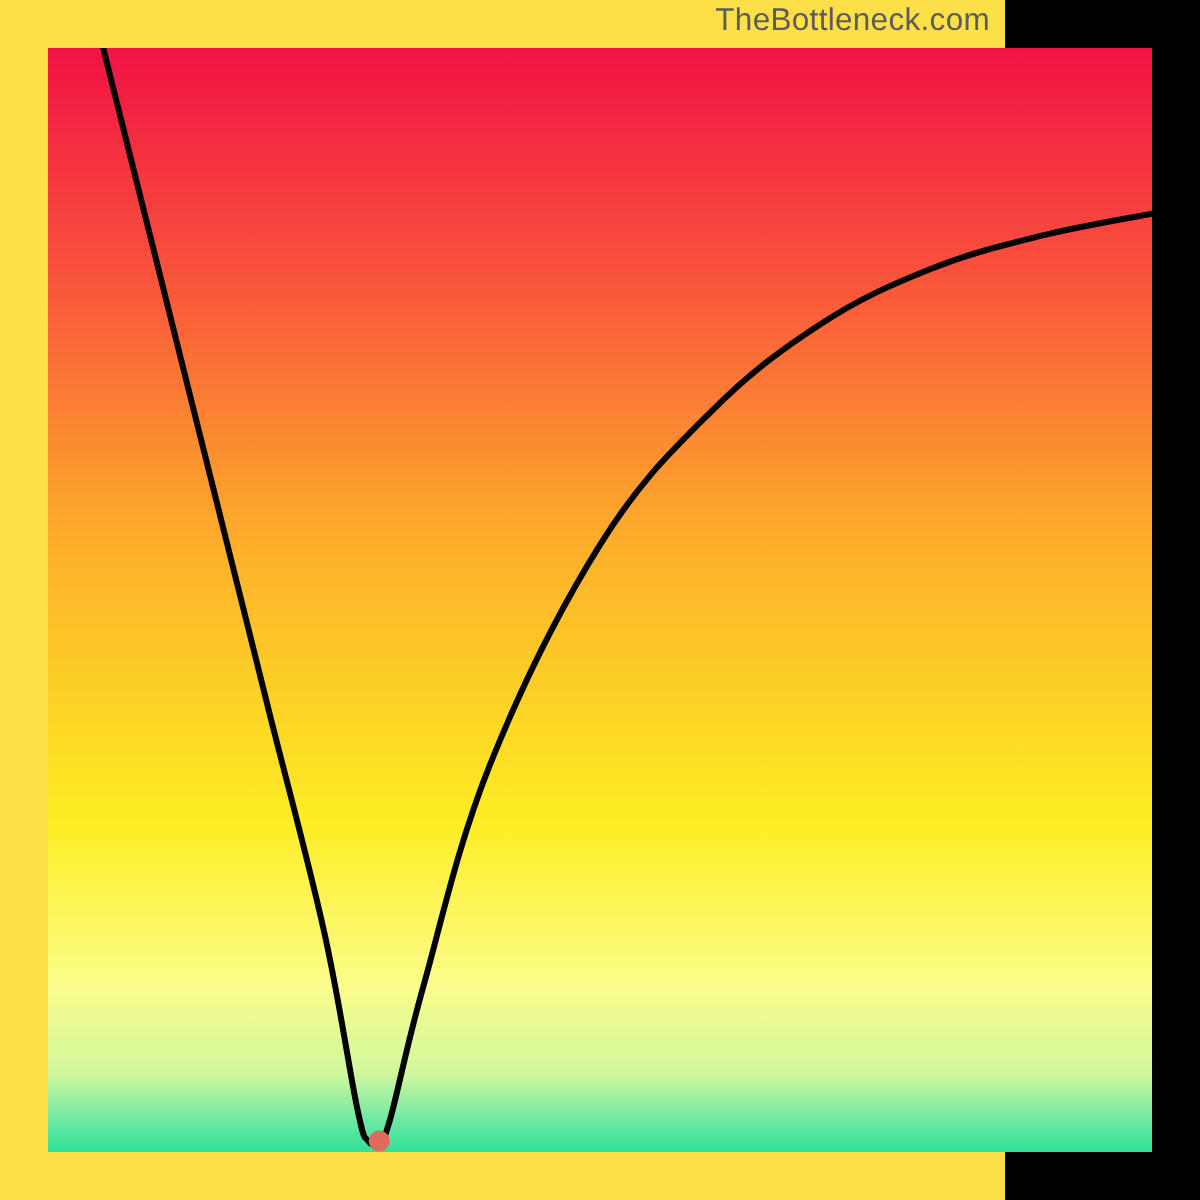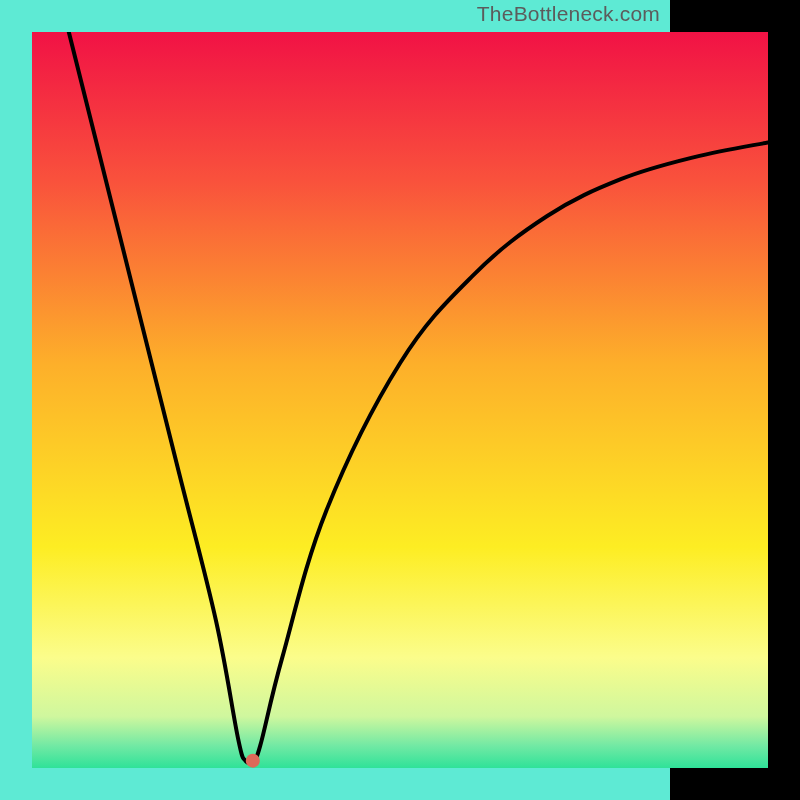--- a/index.html
+++ b/index.html
@@ -8,21 +8,21 @@
     width: 800px;
     height: 800px;
     background: #000;
     overflow: hidden;
     font-family: Arial, Helvetica, sans-serif;
   }
   .frame {
     position: relative;
     width: 670px;
     height: 800px;
-    background: #5eead4;
+    background: #fde047;
   }
   .watermark {
     position: absolute;
     top: 2px;
     right: 10px;
     color: #5c5c5c;
     font-size: 21px;
     font-weight: 500;
     letter-spacing: 0.2px;
   }

